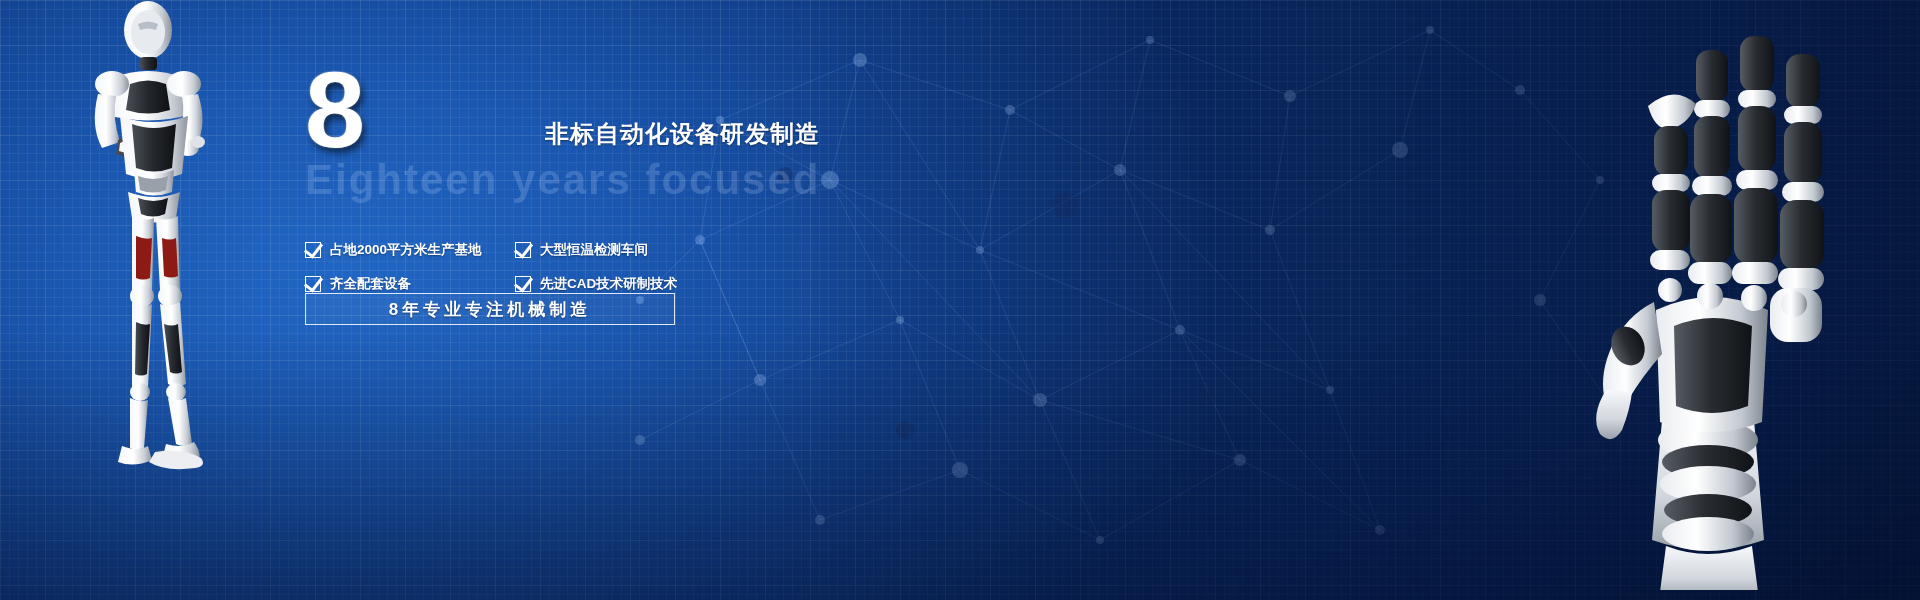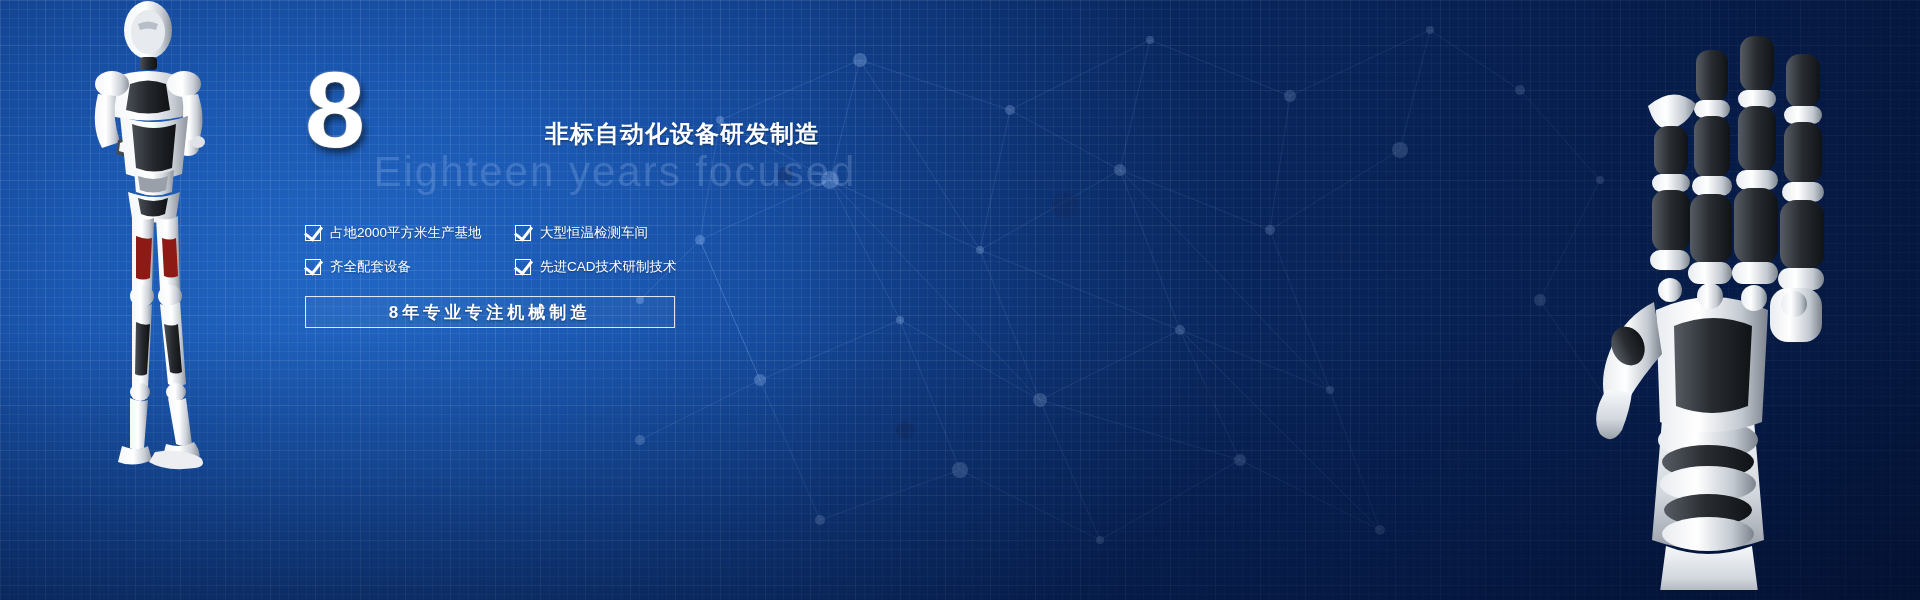--- a/index.html
+++ b/index.html
@@ -63,33 +63,34 @@
     text-shadow: 2px 4px 6px rgba(0,0,0,.5);
   }
   .headline .sub {
     position:absolute; left:240px; top:48px;
     font-size:24px; font-weight:bold; color:#ffffff;
     letter-spacing:1px;
     text-shadow:0 1px 2px rgba(0,0,0,.4);
   }
 
   .ghost {
-    font-size:42px; font-weight:normal; letter-spacing:2px;
+    margin-top:8px;
+    font-size:42px; font-weight:bold; letter-spacing:2px;
     color:rgba(200,220,255,.20);
     line-height:1.05;
     white-space:nowrap;
-    text-align:center;
   }
 
   .features {
-    margin-top:30px;
+    margin-top:39px;
     display:grid;
     grid-template-columns:210px 210px;
     row-gap:16px; column-gap:0px;
     width:440px;
+    font-weight:bold;
   }
   .feat { display:flex; align-items:center; gap:9px; }
   .tick {
     width:16px; height:16px; flex:0 0 16px;
     border:1.6px solid #ffffff;
     position:relative;
   }
   .tick::after {
     content:"";
     position:absolute; left:2px; top:-3px;
@@ -97,21 +98,20 @@
     border-right:3.2px solid #ffffff;
     border-bottom:3.2px solid #ffffff;
     transform:rotate(38deg);
   }
   .feat-label {
     font-size:13.5px; color:#ffffff; white-space:nowrap;
     text-shadow:0 1px 2px rgba(0,0,0,.35);
   }
 
   .cta {
-    margin-top:20px;
     width:370px; height:32px;
     border:1.5px solid rgba(255,255,255,.85);
     display:flex; align-items:center; justify-content:center;
     background:rgba(255,255,255,.04);
   }
   .cta-label {
     font-size:17px; font-weight:bold; color:#ffffff;
     letter-spacing:4px;
     text-shadow:0 1px 2px rgba(0,0,0,.4);
   }

